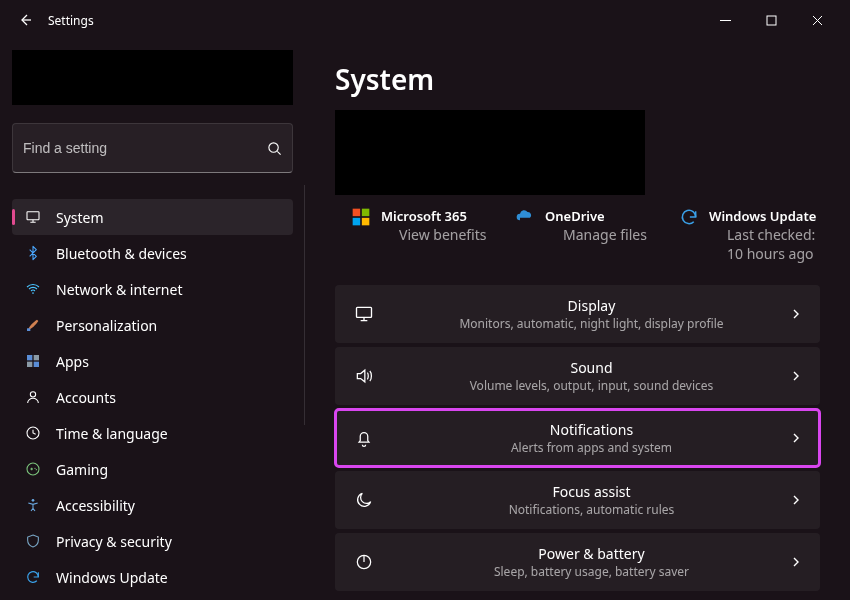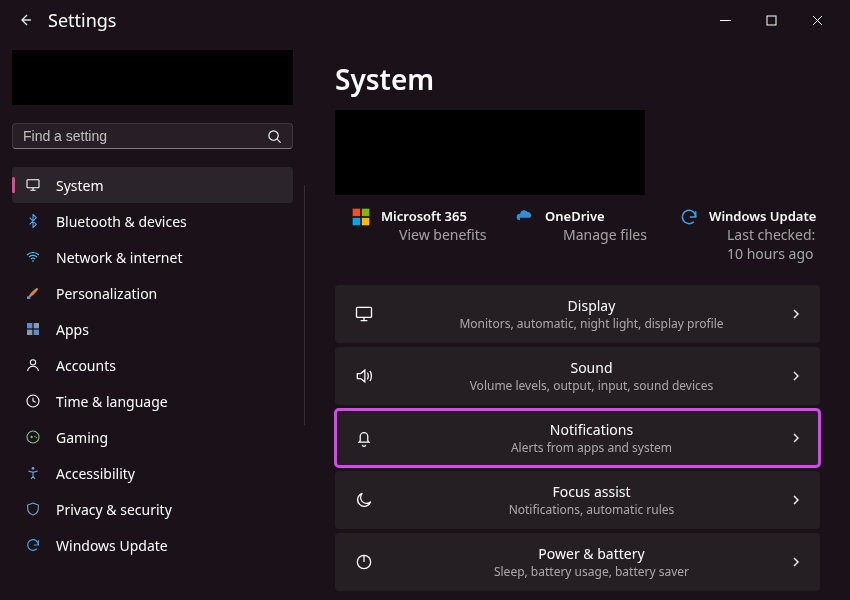--- a/index.html
+++ b/index.html
@@ -15,21 +15,21 @@
     height: 40px;
     display: flex;
     align-items: center;
     padding: 0 10px;
   }
   .back-btn {
     width: 30px; height: 30px;
     display: flex; align-items: center; justify-content: center;
     margin-right: 8px;
   }
-  .title-text { font-size: 18px; }
+  .title-text { font-size: 12px; }
   .win-controls {
     margin-left: auto;
     display: flex;
   }
   .win-btn {
     width: 46px; height: 32px;
     display: flex; align-items: center; justify-content: center;
     color: #fff;
   }
   .layout { display: flex; height: 560px; }
@@ -41,25 +41,25 @@
   .user-block {
     height: 55px;
     background: #000;
     margin-bottom: 18px;
   }
   .search-box {
     background: rgba(255,255,255,0.06);
     border: 1px solid rgba(255,255,255,0.1);
     border-bottom: 1px solid rgba(255,255,255,0.4);
     border-radius: 4px;
-    height: 26px;
+    height: 50px;
     display: flex;
     align-items: center;
     padding: 0 10px;
-    margin-bottom: 18px;
+    margin-bottom: 26px;
   }
   .search-box input {
     flex: 1;
     background: transparent;
     border: none;
     outline: none;
     color: #fff;
     font-size: 14px;
   }
   .search-box input::placeholder { color: rgba(255,255,255,0.7); }

